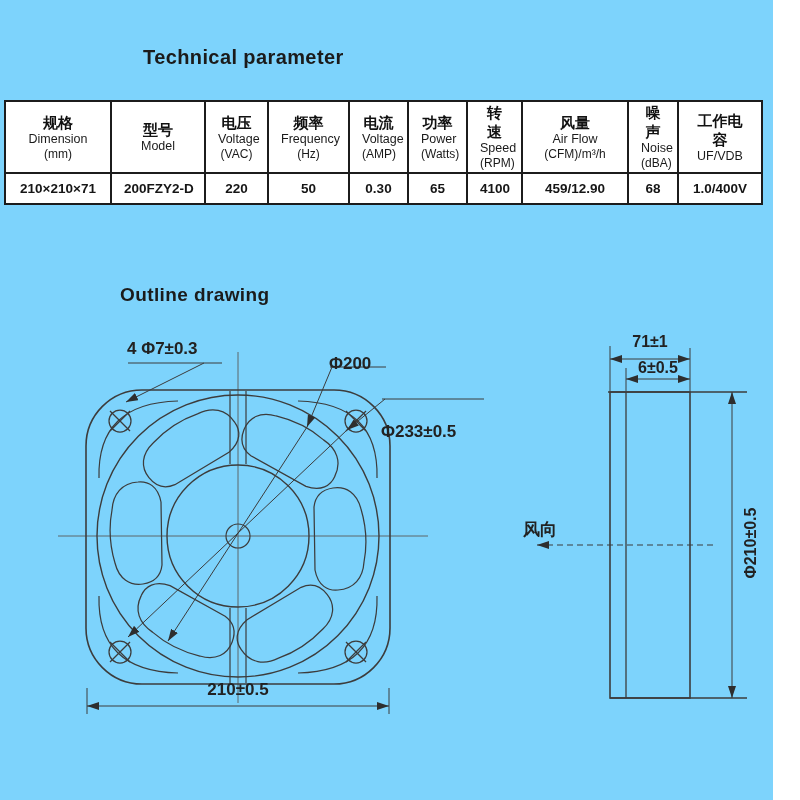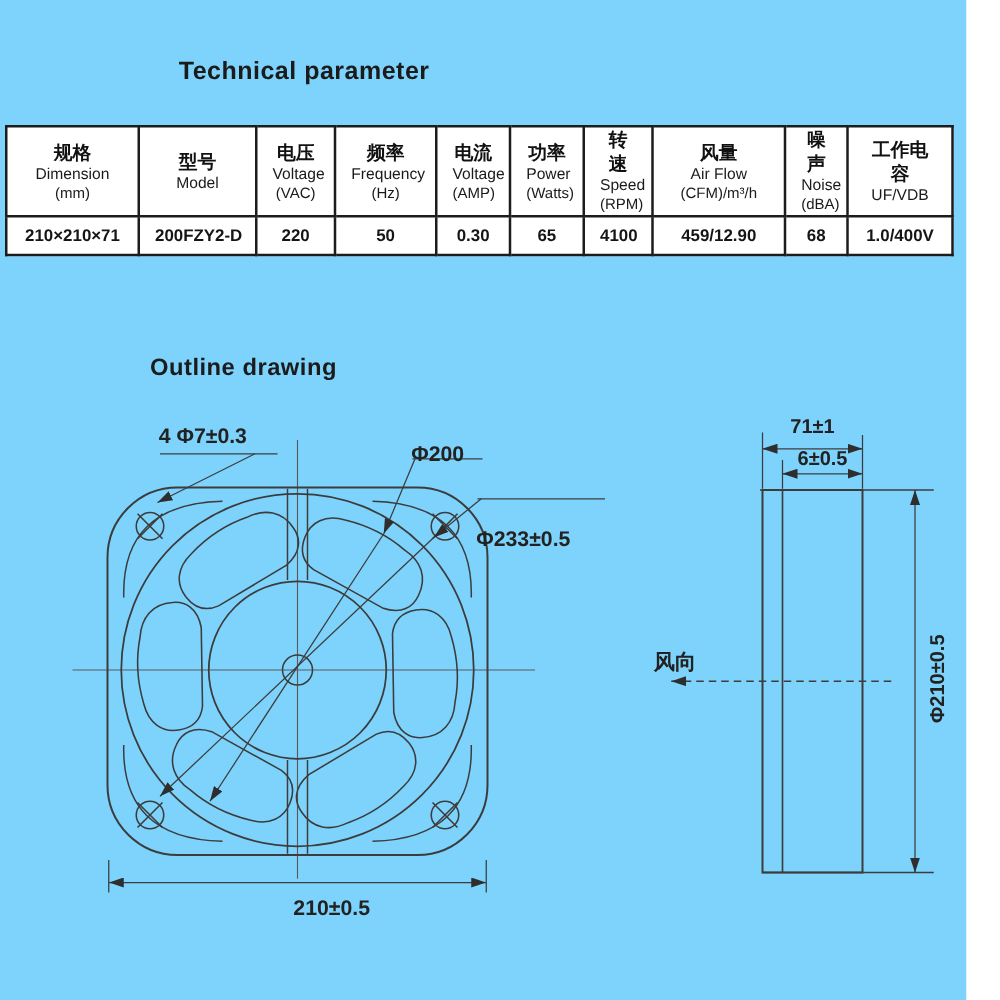--- a/index.html
+++ b/index.html
@@ -231,19 +231,19 @@
 
       <line x1="732" y1="392" x2="732" y2="698" stroke-width="1" marker-start="url(#arrR)" marker-end="url(#arrR)"></line>
 
       <line x1="537" y1="545" x2="714" y2="545" stroke-width="1.2" stroke-dasharray="6 4" marker-start="url(#arrR)"></line>
     </g>
   </svg>
 
   <div class="dim f17" style="left:127px;top:339px;">4 Φ7±0.3</div>
   <div class="dim f17" style="left:329px;top:354px;">Φ200</div>
   <div class="dim f17" style="left:381px;top:376px;margin-top:46px;">Φ233±0.5</div>
-  <div class="dim f17 ctr" style="left:180px;top:717px;width:116px;text-align:right;">210±0.5</div>
+  <div class="dim f17 ctr" style="left:180px;top:680px;width:116px;">210±0.5</div>
   <div class="dim f16 ctr" style="left:613px;top:333px;width:74px;">71±1</div>
   <div class="dim f16 ctr" style="left:621px;top:359px;width:74px;">6±0.5</div>
   <div id="phi210-label" class="dim f16 ctr" style="left:691px;top:534px;width:120px;">Φ210±0.5</div>
   <div class="dim f17" style="left:523px;top:518px;">风向</div>
 
 </div>
 
 </body></html>

